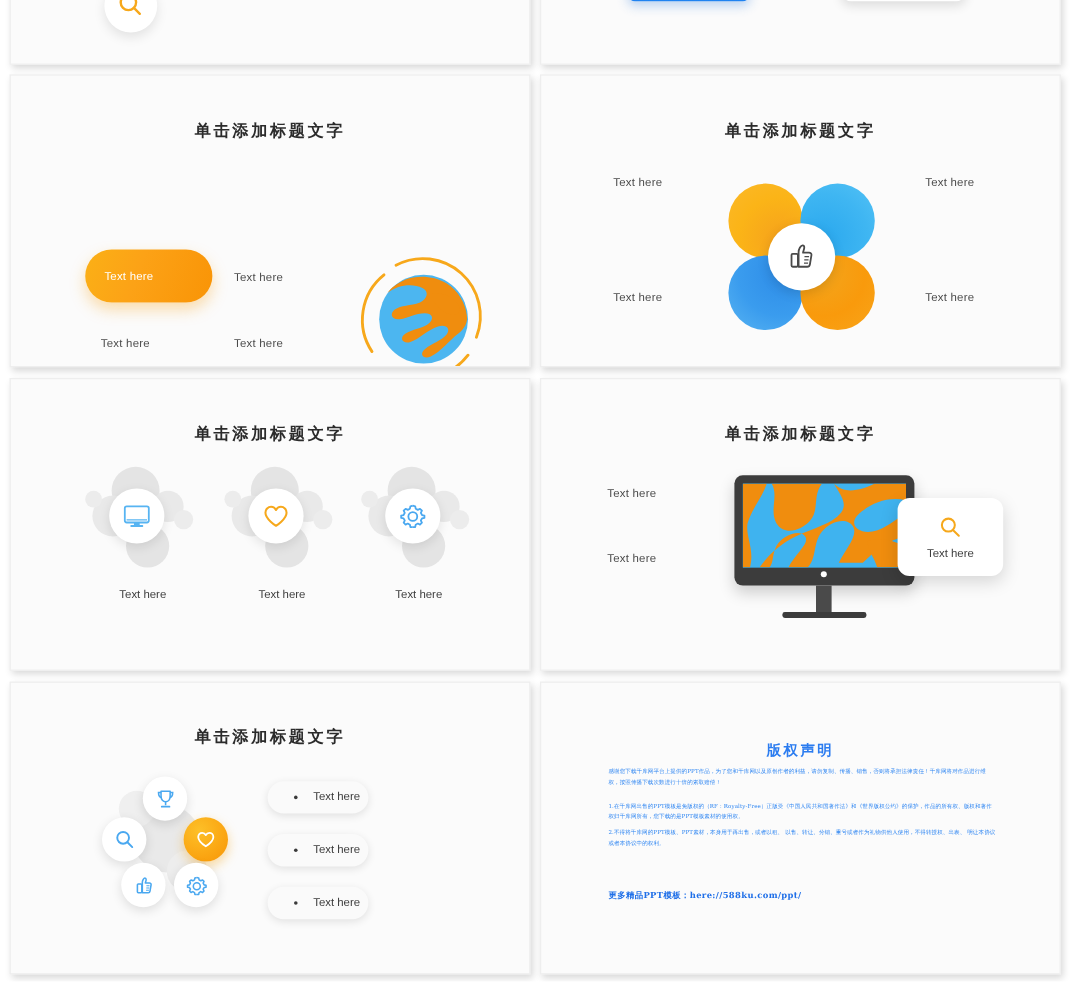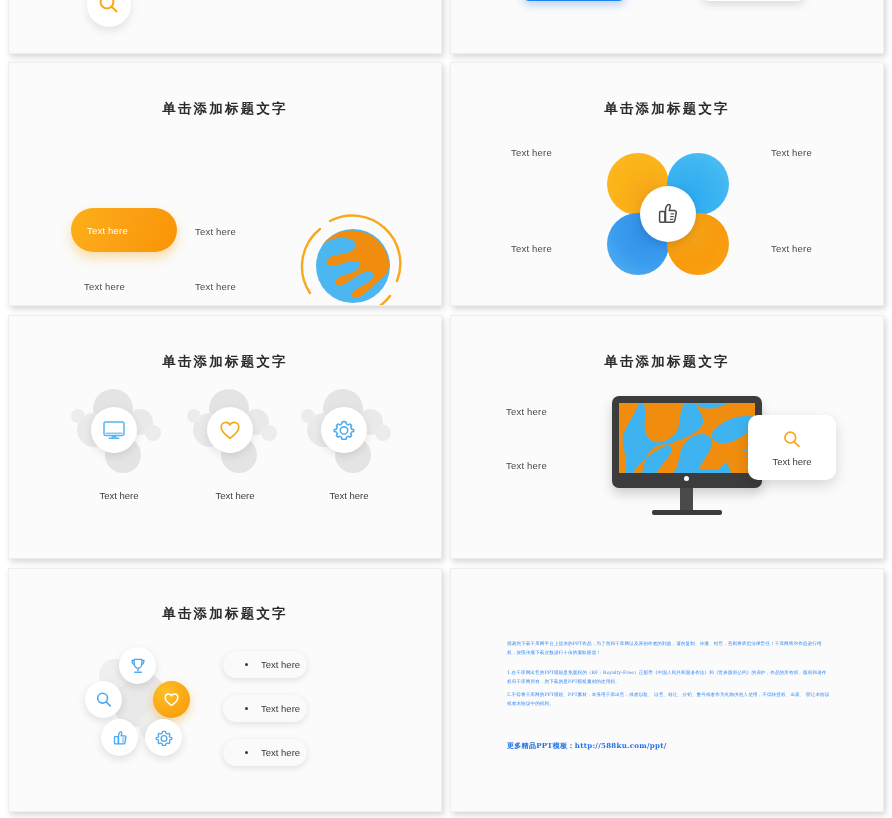--- a/index.html
+++ b/index.html
@@ -457,24 +457,25 @@
       </div>
       <div class="bullet-pill" style="left:214px; top:170px; width:84px;">
         <div class="dot"></div>
         <div class="txt">Text here</div>
       </div>
     </div>
   </div>
 
   <div class="slide" style="left:450px; top:568px; width:434px; height:244px;">
     <div class="slide-inner">
+      <div class="cr-title" style="top:48px;">版权声明</div>
 
       <div class="cr-p" style="left:56px; top:71px; width:324px;">感谢您下载千库网平台上提供的PPT作品，为了您和千库网以及原创作者的利益，请勿复制、传播、销售，否则将承担法律责任！千库网将对作品进行维权，按照传播下载次数进行十倍的索取赔偿！</div>
 
       <div class="cr-p" style="left:56px; top:100px; width:324px;">1.在千库网出售的PPT模板是免版权的（RF：Royalty-Free）正版受《中国人民共和国著作法》和《世界版权公约》的保护，作品的所有权、版权和著作权归千库网所有，您下载的是PPT模板素材的使用权。</div>
 
       <div class="cr-p" style="left:56px; top:122px; width:324px;">2.不得将千库网的PPT模板、PPT素材，本身用于再出售，或者以租、 以售、转让、分销、重号或者作为礼物供他人使用，不得转授权、出表、 明让本协议或者本协议中的权利。</div>
 
-      <div class="cr-link" style="left:56px; top:172px;">更多精品PPT模板：http://588ku.com/ppt/</div>
+      <div class="cr-link" style="left:56px; top:172px;">更多精品PPT模板：here://588ku.com/ppt/</div>
     </div>
   </div>
 
 </div>
 
 </body></html>

